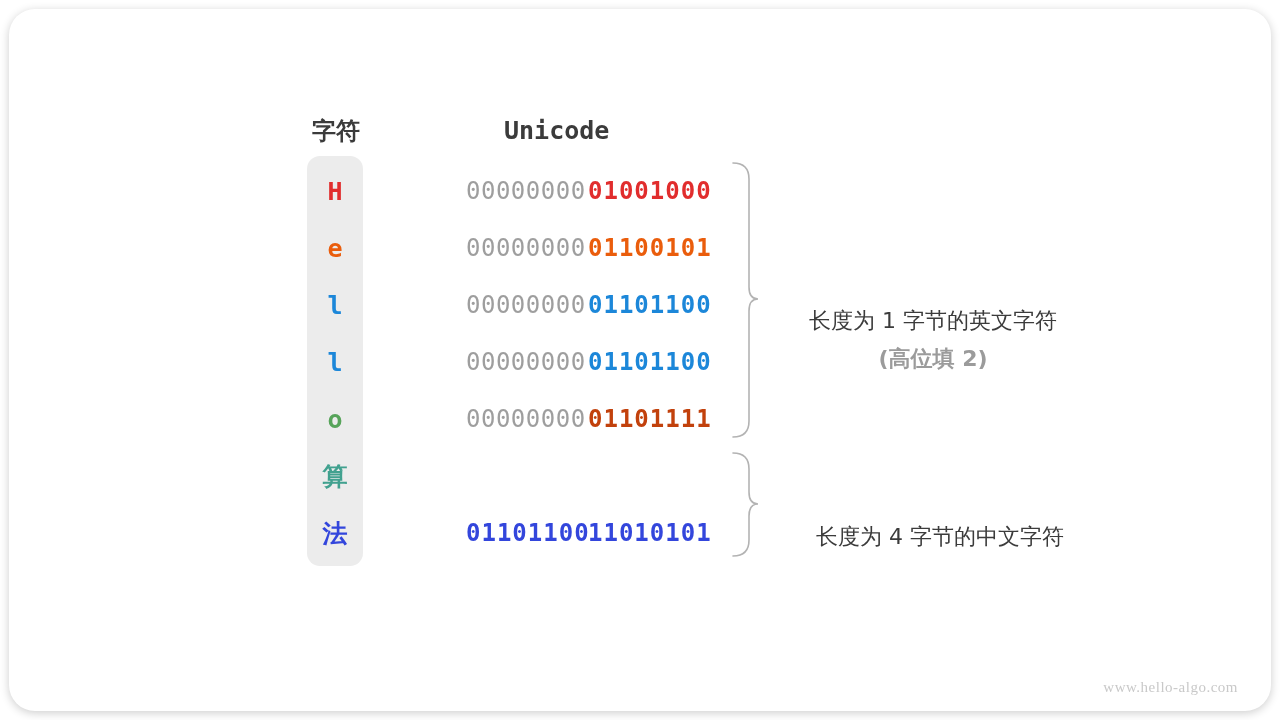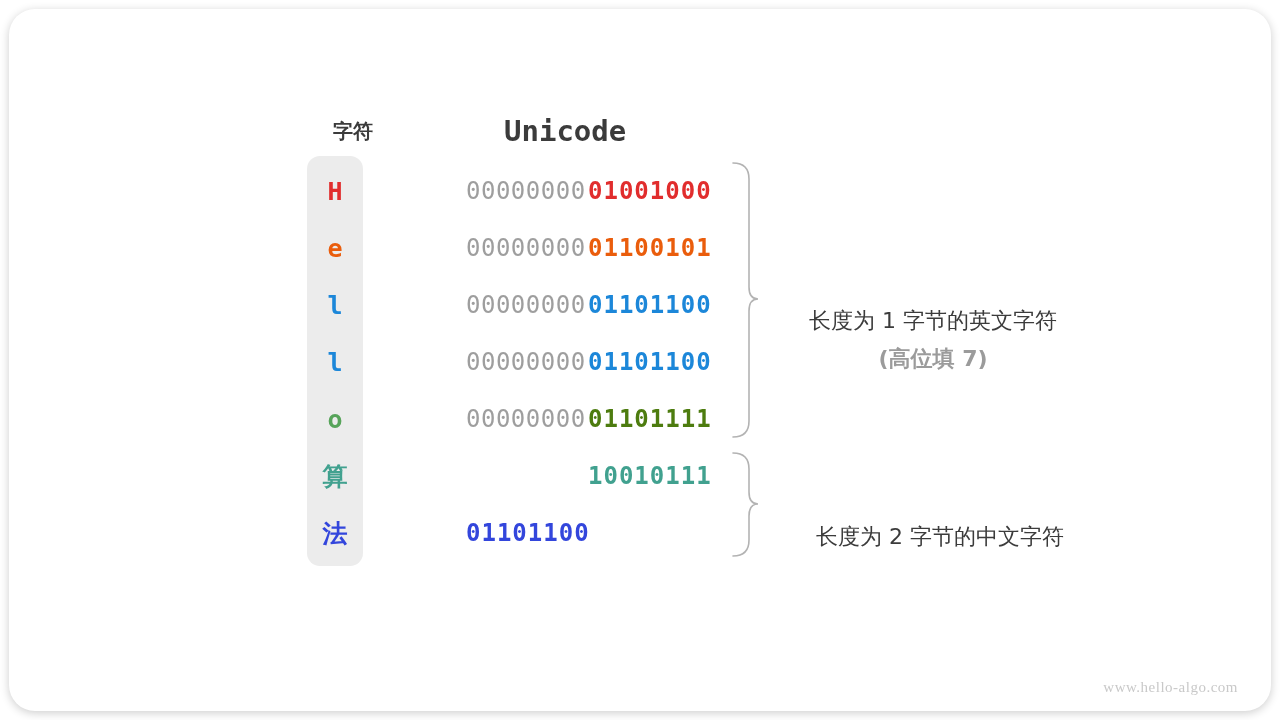--- a/index.html
+++ b/index.html
@@ -3,25 +3,25 @@
 <meta charset="utf-8">
 <title>Unicode encoding diagram</title>
 <style>
   html,body{margin:0;padding:0;background:#ffffff;}
   .stage{position:relative;width:1280px;height:720px;overflow:hidden;
          font-family:"DejaVu Sans","Liberation Sans",sans-serif;}
   .card{position:absolute;left:9px;top:9px;right:9px;bottom:9px;
         background:#ffffff;border-radius:26px;
         box-shadow:0 2px 10px rgba(0,0,0,0.20);}
   
-  .hdr-char{position:absolute;left:325px;top:116px;width:56px;text-align:center;
-            font-size:20px;font-weight:700;color:#3b3b3b;line-height:30px;}
+  .hdr-char{position:absolute;left:308px;top:116px;width:56px;text-align:center;
+            font-size:24px;font-weight:700;color:#3b3b3b;line-height:30px;}
   .hdr-unicode{position:absolute;left:504px;top:116px;
             font-family:"DejaVu Sans Mono","Liberation Mono",monospace;
-            font-size:29px;font-weight:700;color:#3b3b3b;line-height:30px;}
+            font-size:25px;font-weight:700;color:#3b3b3b;line-height:30px;}
   
   .char-col-bg{position:absolute;left:307px;top:156px;width:56px;height:410px;
             background:#ececec;border-radius:13px;}
   
   .rows{position:absolute;left:0;top:163px;width:100%;}
   .row{position:relative;height:57px;}
   .char{position:absolute;left:307px;top:0;width:56px;height:57px;text-align:center;
         font-family:"DejaVu Sans Mono","DejaVu Sans",monospace;
         font-size:25px;font-weight:700;line-height:57px;}
   .byte{position:absolute;top:0;height:57px;line-height:57px;
@@ -70,37 +70,37 @@
       <span class="byte byte2" style="color: rgb(28, 135, 217);">01101100</span>
     </div>
     <div class="row ascii">
       <span class="char" style="color: rgb(28, 135, 217);">l</span>
       <span class="byte byte1" style="color: rgb(158, 158, 158);">00000000</span>
       <span class="byte byte2" style="color: rgb(28, 135, 217);">01101100</span>
     </div>
     <div class="row ascii">
       <span class="char" style="color: rgb(87, 164, 90);">o</span>
       <span class="byte byte1" style="color: rgb(158, 158, 158);">00000000</span>
-      <span class="byte byte2" style="color: #4d7c0f;">01101111</span>
+      <span class="byte byte2" style="color: #c2410c;">01101111</span>
     </div>
     <div class="row cjk">
       <span class="char" style="color: rgb(65, 161, 143);">算</span>
-      <span class="byte byte2" style="color: rgb(65, 161, 143);">10010111</span>
     </div>
     <div class="row cjk">
       <span class="char" style="color: rgb(51, 70, 220);">法</span>
       <span class="byte byte1" style="color: rgb(51, 70, 220);">01101100</span>
+      <span class="byte byte2" style="color: rgb(51, 70, 220);">11010101</span>
     </div>
   </div>
 
   <svg class="braces" viewBox="0 0 1280 720">
     <path d="M733,163 Q749,163 749,179 L749,287 Q749,299 758,299 Q749,299 749,311 L749,421 Q749,437 733,437" fill="none" stroke="#b3b3b3" stroke-width="1.6" stroke-linecap="round"></path>
     <path d="M733,453 Q749,453 749,469 L749,492 Q749,504 758,504 Q749,504 749,516 L749,540 Q749,556 733,556" fill="none" stroke="#b3b3b3" stroke-width="1.6" stroke-linecap="round"></path>
   </svg>
 
   <div class="note note-1">
     <div>长度为 1 字节的英文字符</div>
-    <div class="sub">(高位填 7)</div>
+    <div class="sub">(高位填 2)</div>
   </div>
-  <div class="note note-2">长度为 2 字节的中文字符</div>
+  <div class="note note-2">长度为 4 字节的中文字符</div>
 
   <div class="watermark">www.hello-algo.com</div>
 </div>
 
 </body></html>

